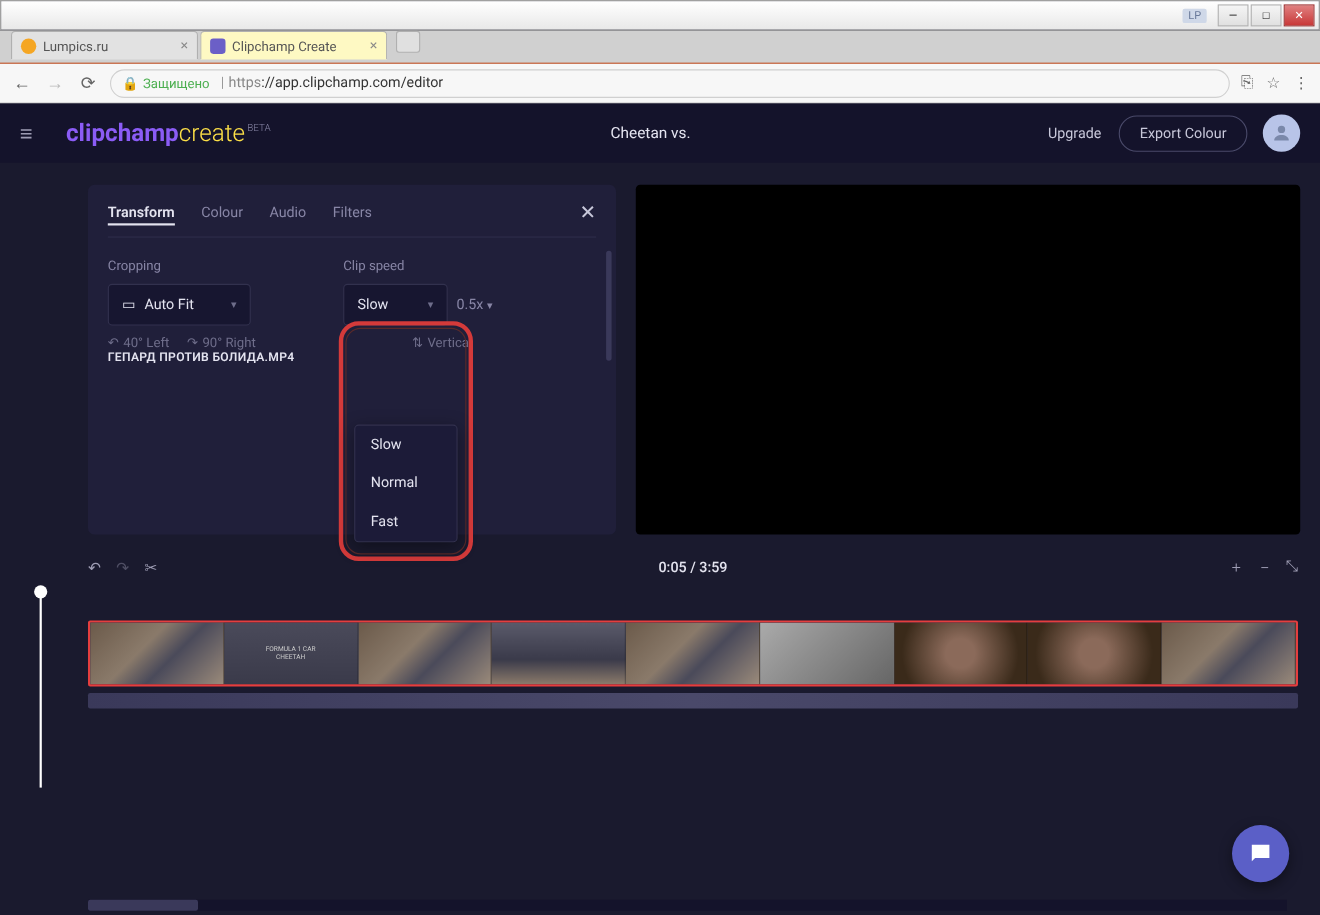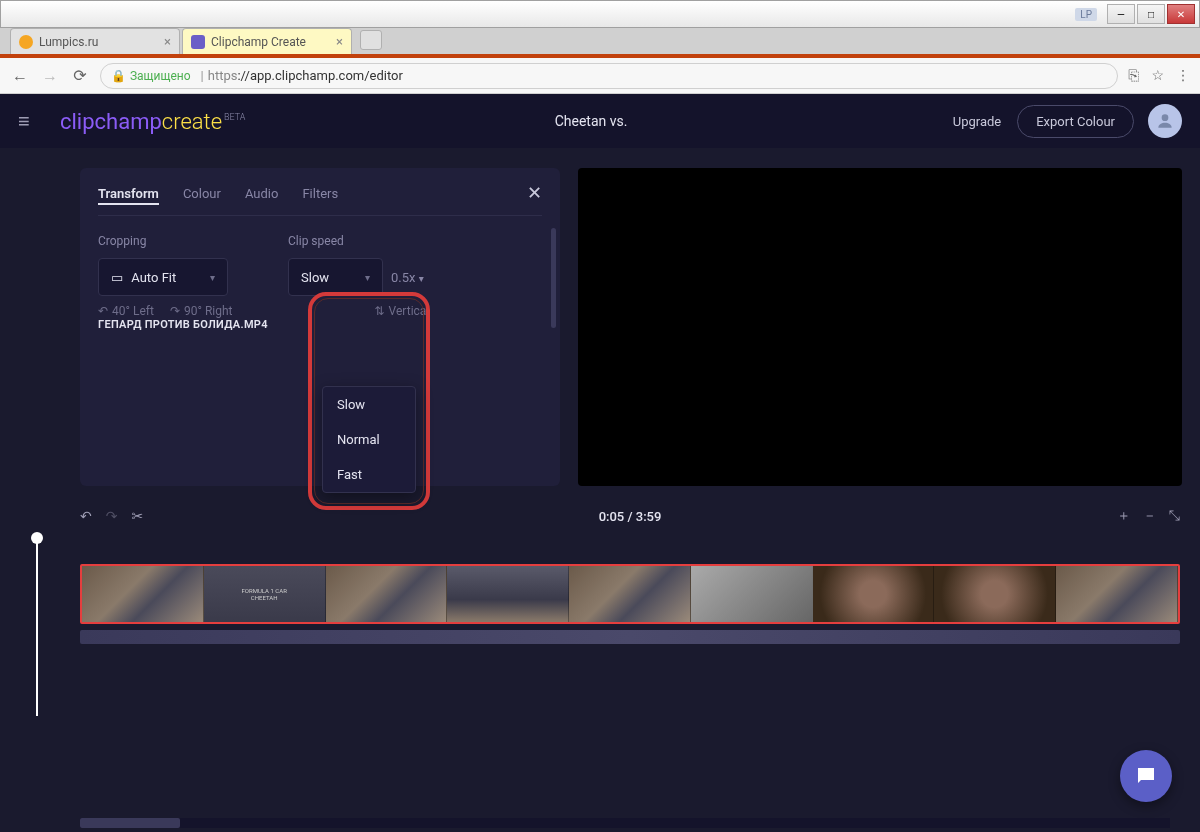--- a/index.html
+++ b/index.html
@@ -5,21 +5,21 @@
 * { margin: 0; padding: 0; box-sizing: border-box; font-family: -apple-system, BlinkMacSystemFont, "Segoe UI", Roboto, sans-serif; }
 body { background: #1a1a2e; width: 1200px; height: 832px; overflow: hidden; position: relative; }
 
 
 .win-titlebar { height: 28px; background: linear-gradient(#fff, #e8e8e8); border: 1px solid #a0a0a0; display: flex; justify-content: flex-end; align-items: center; padding-right: 4px; }
 .win-badge { background: #cfd8e8; color: #6a7a9a; font-size: 10px; padding: 1px 5px; margin-right: 8px; border-radius: 2px; }
 .win-btn { width: 28px; height: 20px; border: 1px solid #b0b0b0; margin-left: 2px; display: flex; align-items: center; justify-content: center; font-size: 10px; background: linear-gradient(#f5f5f5,#e0e0e0); cursor: pointer; }
 .win-btn.close { background: linear-gradient(#e08080,#c83838); color: #fff; border-color:#a03030; }
 
 
-.browser-tabs { height: 30px; background: #d0d0d0; display: flex; align-items: center; padding-left: 10px; border-bottom: 4px solid #c2410c; }
+.browser-tabs { height: 30px; background: #d0d0d0; display: flex; align-items: flex-start; padding-left: 10px; border-bottom: 1px solid #c2410c; }
 .tab { height: 26px; background: #fef9c3; border: 1px solid #b0b0b0; border-bottom: none; border-radius: 4px 4px 0 0; min-width: 170px; display: flex; align-items: center; padding: 0 8px; font-size: 12px; color: #555; margin-right: 2px; position: relative; }
 .tab.inactive { background: #e2e2e2; }
 .tab-fav { width: 14px; height: 14px; border-radius: 3px; margin-right: 6px; }
 .tab-close { margin-left: auto; color: #888; font-size: 13px; cursor: pointer; }
 .newtab { width: 22px; height: 20px; background: #e0e0e0; border: 1px solid #b0b0b0; border-radius: 3px; margin-left: 6px; margin-bottom: 2px; }
 
 
 .addr-bar { height: 36px; background: #f7f7f7; display: flex; align-items: center; padding: 0 10px; border-bottom: 1px solid #d0d0d0; gap: 10px; }
 .nav-arrow { width: 20px; color: #666; font-size: 16px; text-align: center; cursor: pointer; }
 .nav-arrow.dim { color: #bbb; }
@@ -27,37 +27,37 @@
 .lock { color: #4caf50; font-size: 12px; margin-right: 4px; }
 .secure { color: #4caf50; font-size: 12px; margin-right: 6px; }
 .url-sep { color: #999; margin: 0 4px; }
 .url-proto { color: #888; }
 .addr-icons { display: flex; gap: 12px; color: #666; font-size: 14px; }
 
 
 .app-header { height: 54px; background: #14132b; display: flex; align-items: center; padding: 0 18px; }
 .hamburger { width: 24px; color: #9e9db4; font-size: 20px; cursor: pointer; }
 .logo { margin-left: 18px; font-size: 22px; font-weight: 300; }
-.logo-a { color: #8b5cf6; font-weight: 400; }
+.logo-a { color: #8b5cf6; font-weight: 700; }
 .logo-b { color: #fde047; }
 .logo-beta { color: #8886a6; font-size: 9px; vertical-align: super; margin-left: 2px; }
 .project-title { flex:1; text-align:center; color:#e4e4f0; font-size:14px; }
 .hdr-btn { color:#c8c8da; font-size:13px; padding:8px 16px; cursor:pointer; }
 .hdr-btn.export { border:1px solid #4a4a6a; border-radius:18px; padding:8px 18px; }
 .avatar { width:34px; height:34px; border-radius:50%; background:#b8c4e8; margin-left:14px; display:flex; align-items:center; justify-content:center; color:#7a88aa; }
 
 
 .main { display:flex; padding:20px 18px 10px 80px; gap:18px; }
 .panel { background:#201f3a; border-radius:6px; padding:18px; width:480px; height:318px; position:relative; }
 .panel-close { position:absolute; top:14px; right:18px; color:#c8c8da; font-size:18px; cursor:pointer; }
 .panel-tabs { display:flex; gap:24px; font-size:13px; color:#8886a6; border-bottom:1px solid #2e2d4a; padding-bottom:10px; margin-bottom:18px; }
 .panel-tab { cursor:pointer; padding-bottom:2px; }
 .panel-tab.active { color:#e4e4f0; font-weight:600; border-bottom:2px solid #e4e4f0; }
 .field-label { color:#8886a6; font-size:12px; margin-bottom:10px; }
-.field-row { display:flex; }
+.field-row { display:flex; gap:24px; }
 .field-col { flex:0 0 190px; }
 .select-box { background:#171630; border:1px solid #32314e; border-radius:4px; height:38px; display:flex; align-items:center; padding:0 12px; color:#e4e4f0; font-size:13px; cursor:pointer; width:95px; }
 .select-box.wide { width:130px; }
 .select-arrow { margin-left:auto; color:#6e6d8a; font-size:10px; }
 .speed-mult { color:#8886a6; font-size:13px; margin-left:8px; }
 .rotate-row { margin-top:24px; color:#6e6d8a; font-size:12px; display:flex; gap:16px; align-items:center; }
 .rotate-item { display:flex; align-items:center; gap:4px; cursor:pointer; }
 .file-name { color:#e4e4f0; font-size:11px; font-weight:600; letter-spacing:0.3px; }
 .scroll-thumb { position:absolute; right:4px; top:60px; width:5px; height:100px; background:#3a395a; border-radius:3px; }
 

